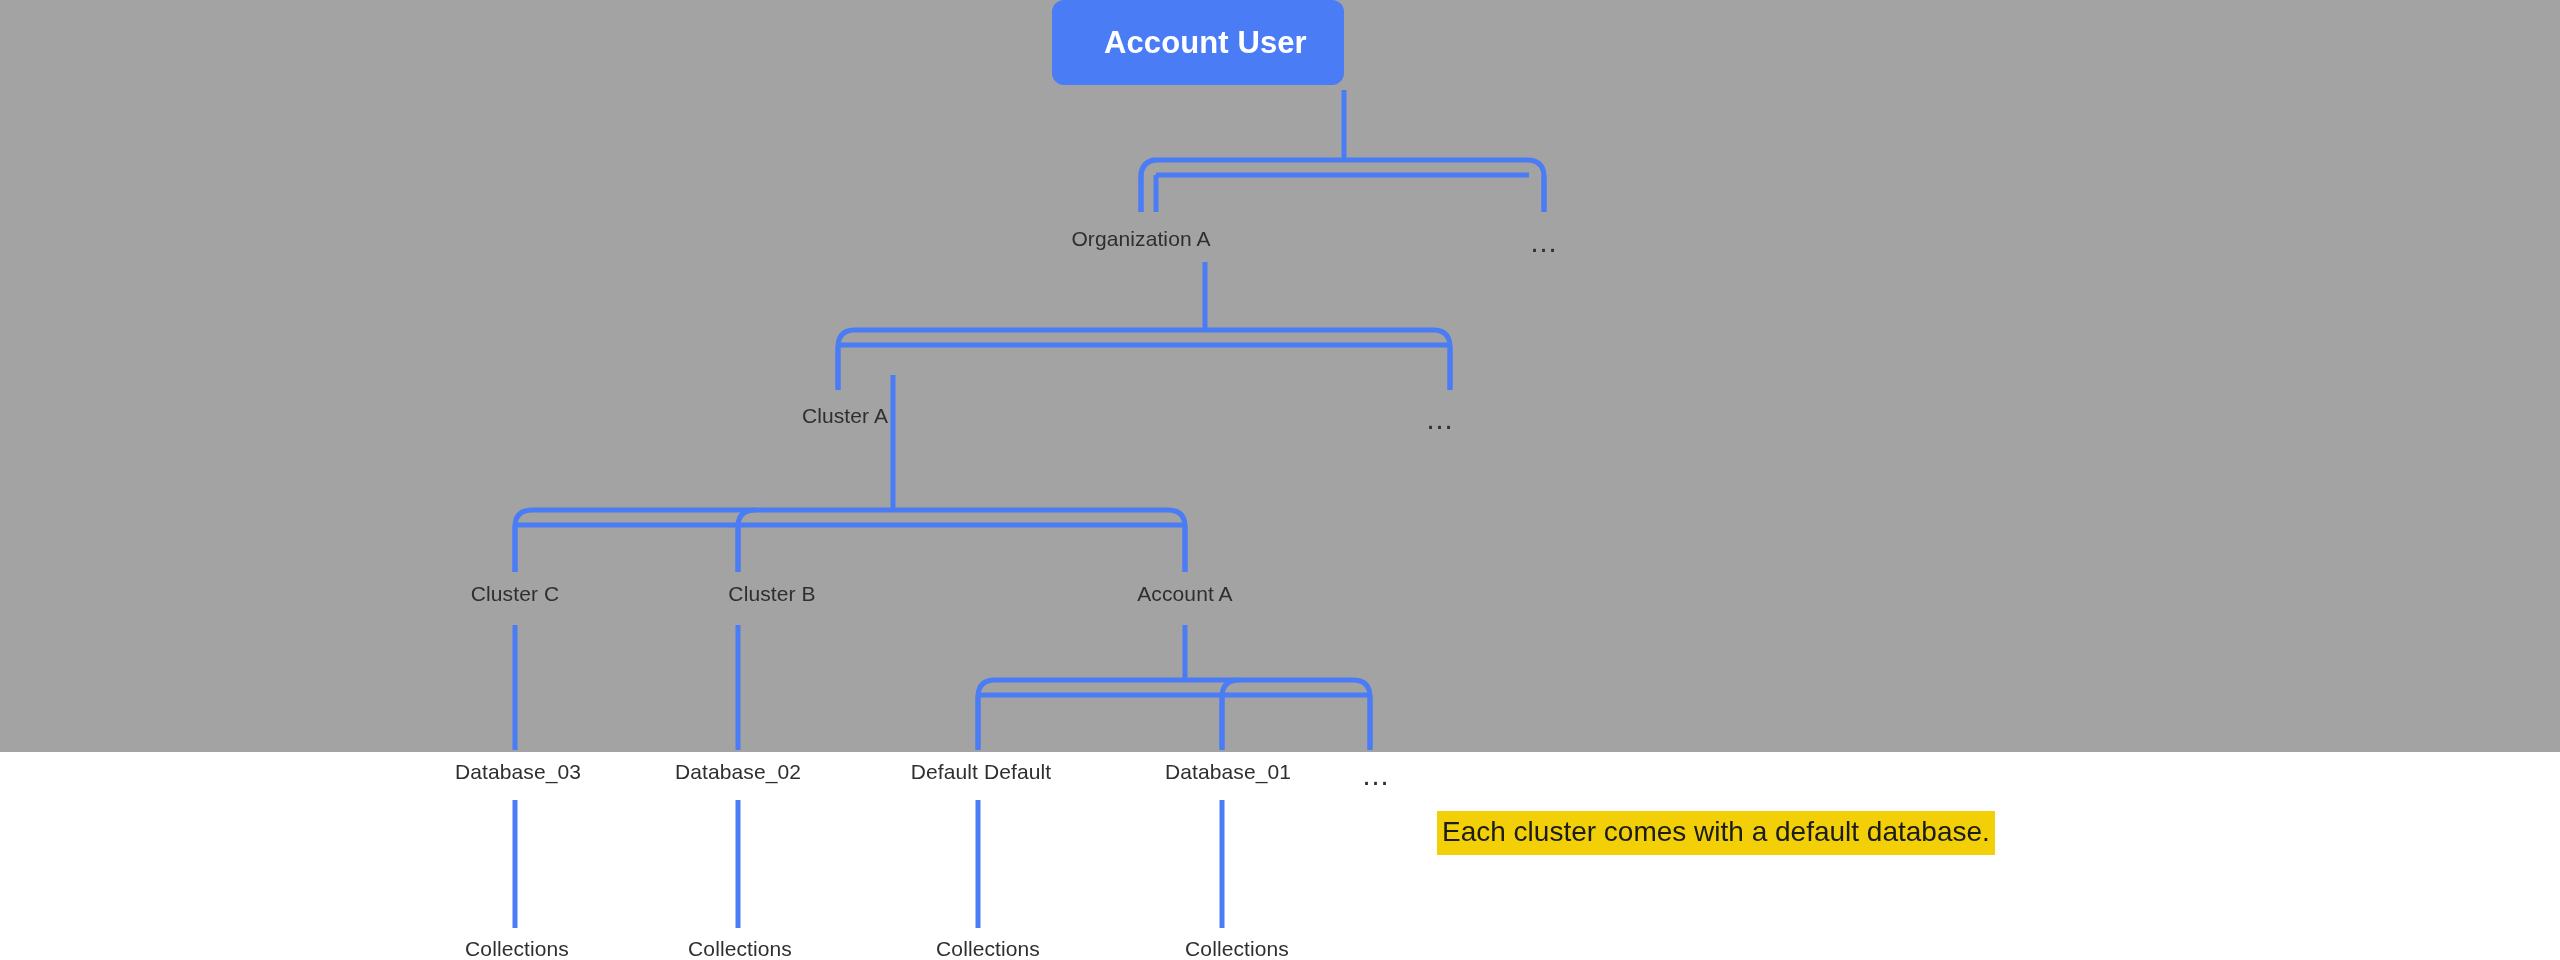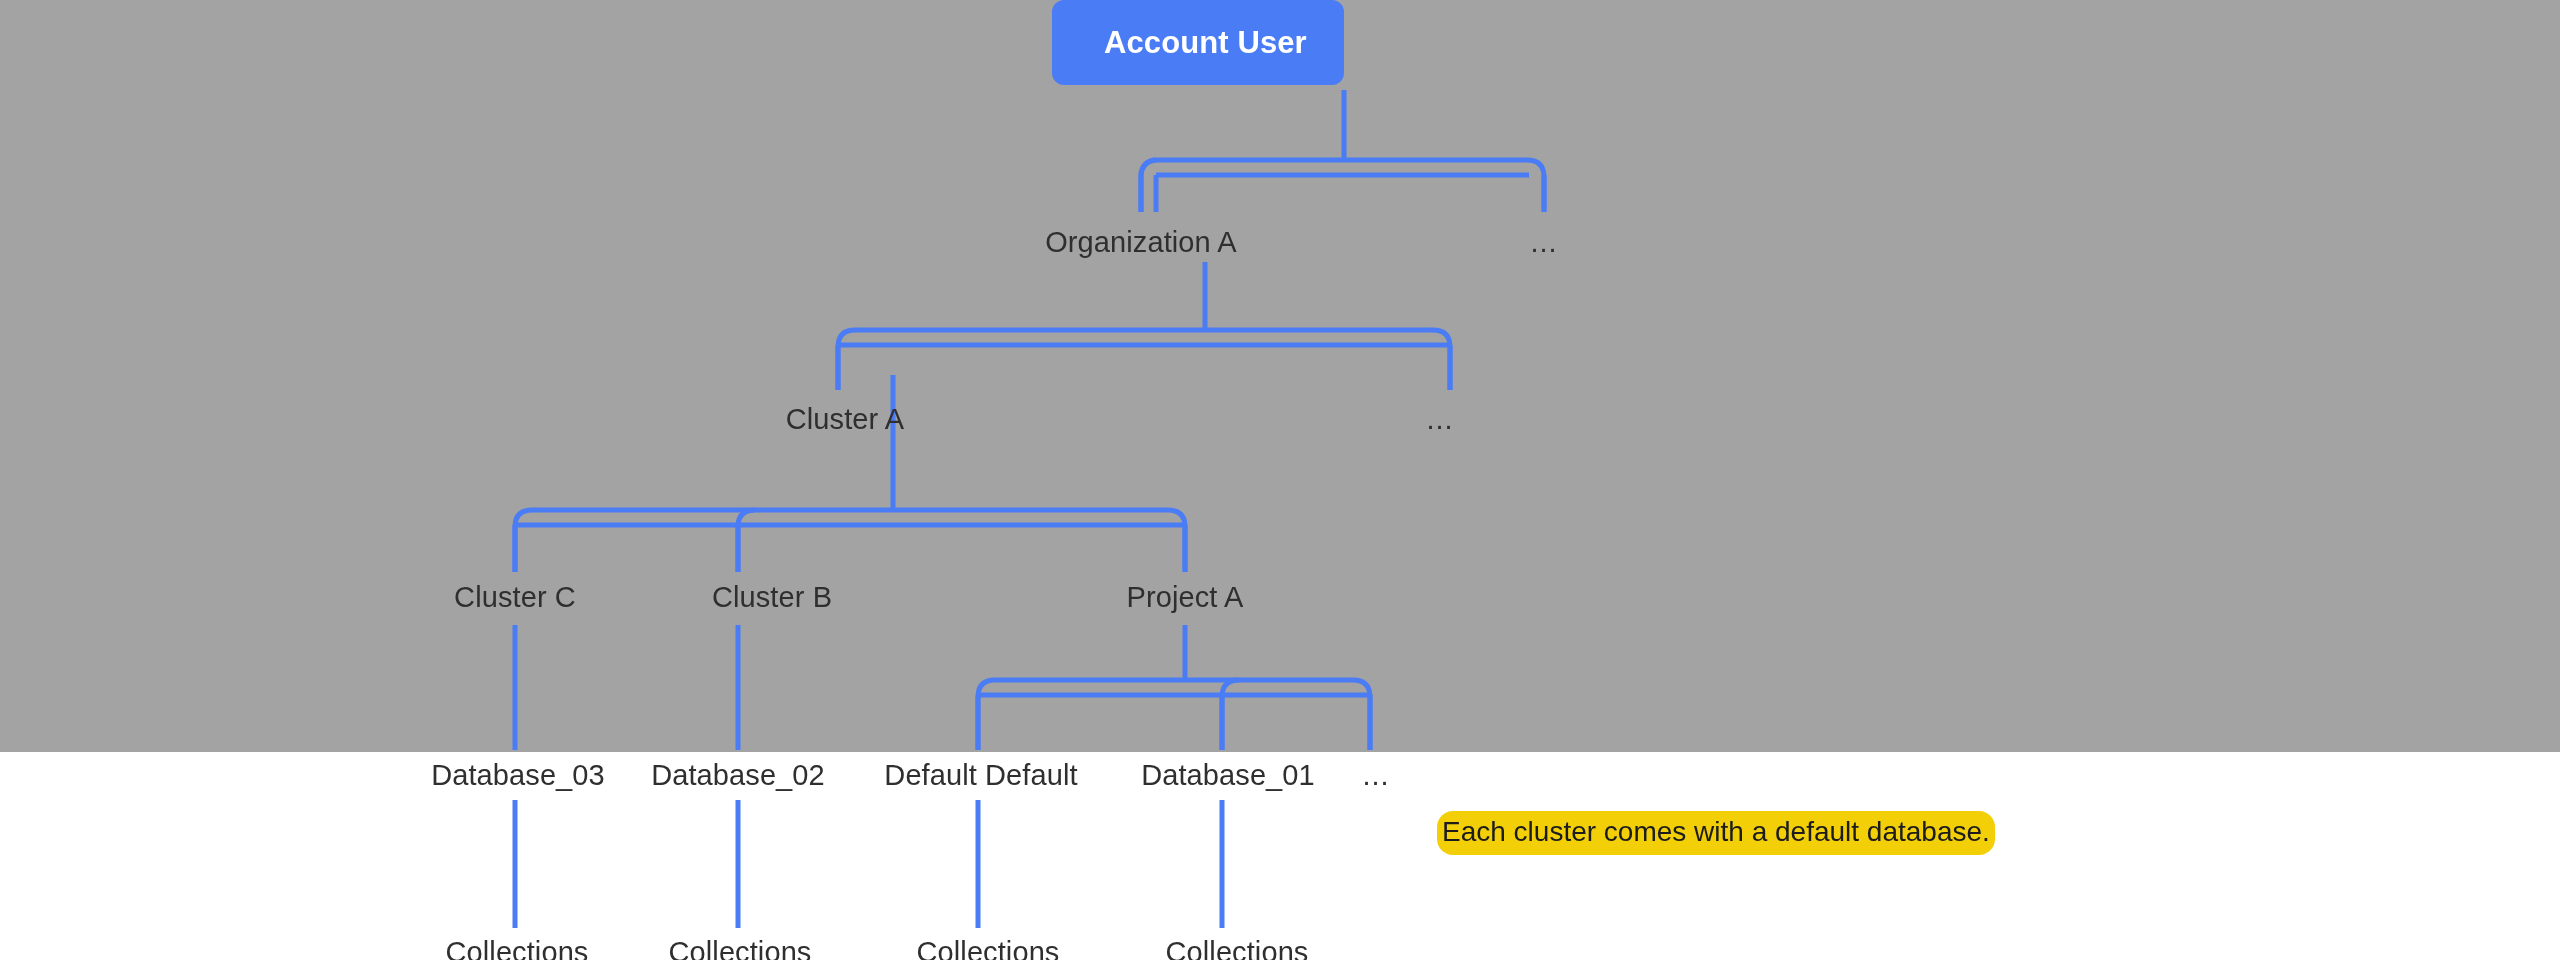--- a/index.html
+++ b/index.html
@@ -26,21 +26,21 @@
     top: 0;
     width: 2560px;
     height: 960px;
     pointer-events: none;
   }
   .node {
     position: absolute;
     transform: translateX(-50%);
     white-space: nowrap;
     color: #2f2f2f;
-    font-size: 29px;
+    font-size: 21px;
     font-weight: 400;
     line-height: 1;
     letter-spacing: 0.1px;
   }
   .node.root {
     transform: translate(-50%, 0);
     background: #4a7cf6;
     color: #ffffff;
     font-weight: 700;
     font-size: 31px;
@@ -136,21 +136,21 @@
     <span>...</span>
   </div>
 
   <div class="node" style="left:515px; top:583px;">
     <span>Cluster C</span>
   </div>
   <div class="node" style="left:772px; top:583px;">
     <span>Cluster B</span>
   </div>
   <div class="node" style="left:1185px; top:583px;">
-    <span>Project A</span>
+    <span>Account A</span>
   </div>
 
   <div class="node" style="left:518px; top:761px;text-align:center;">
     <span>Database_03</span>
   </div>
   <div class="node" style="left:738px; top:761px;">
     <span>Database_02</span>
   </div>
   <div class="node" style="left:981px; top:761px;">
     <span>Default Default</span>
@@ -168,17 +168,17 @@
   <div class="node" style="left:740px; top:938px;">
     <span>Collections</span>
   </div>
   <div class="node" style="left:988px; top:938px;">
     <span>Collections</span>
   </div>
   <div class="node" style="left:1237px; top:938px;">
     <span>Collections</span>
   </div>
 
-  <div class="note" style="left:1437px; top:811px;border-radius:16px;">
+  <div class="note" style="left:1437px; top:811px;">
     <span>Each cluster comes with a default database.</span>
   </div>
 
 </div>
 
 </body></html>

